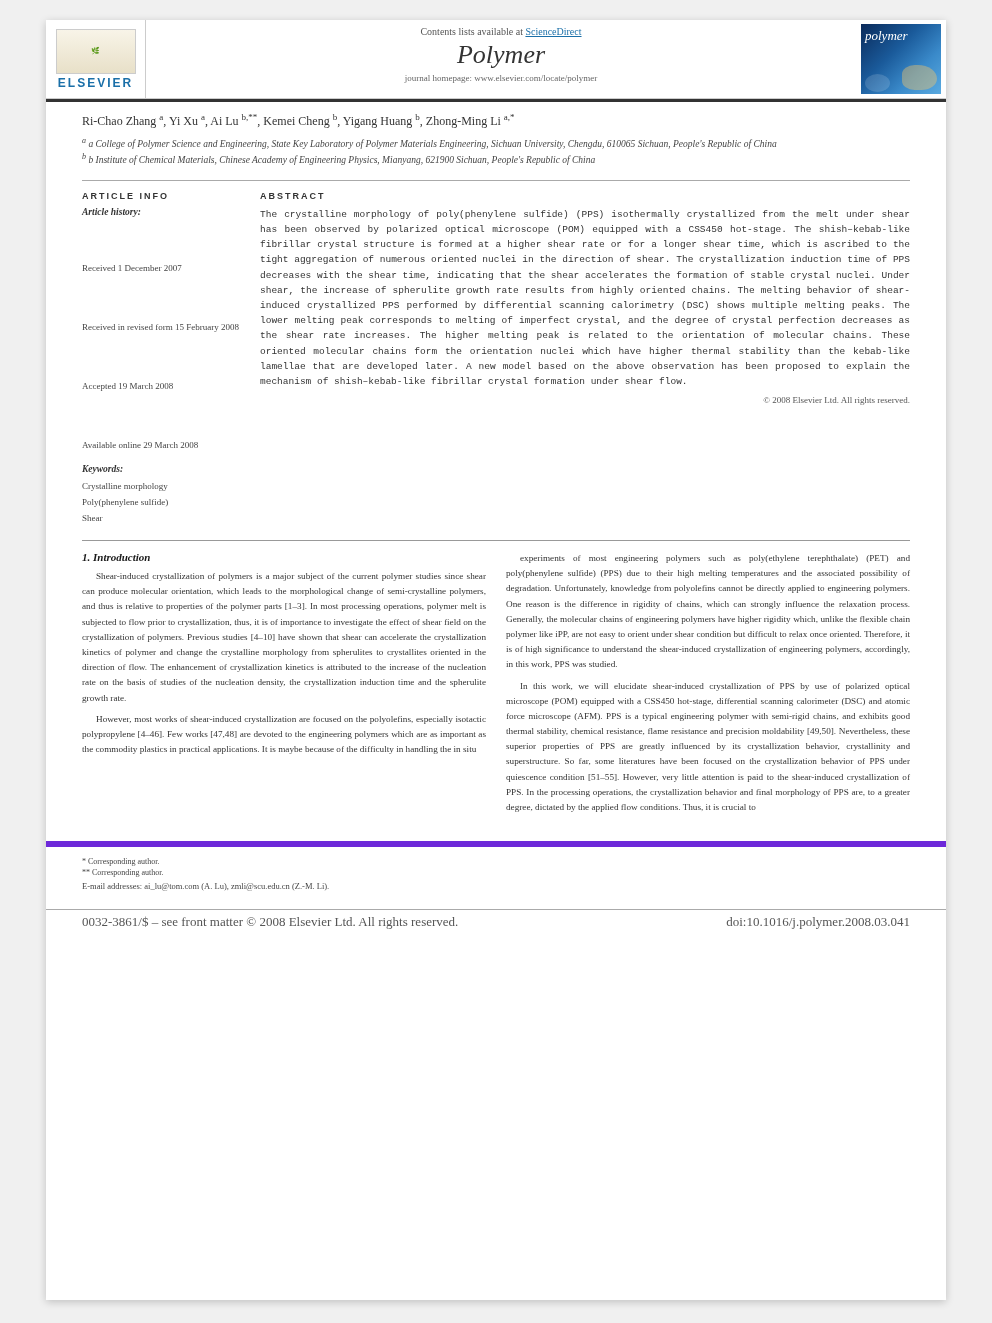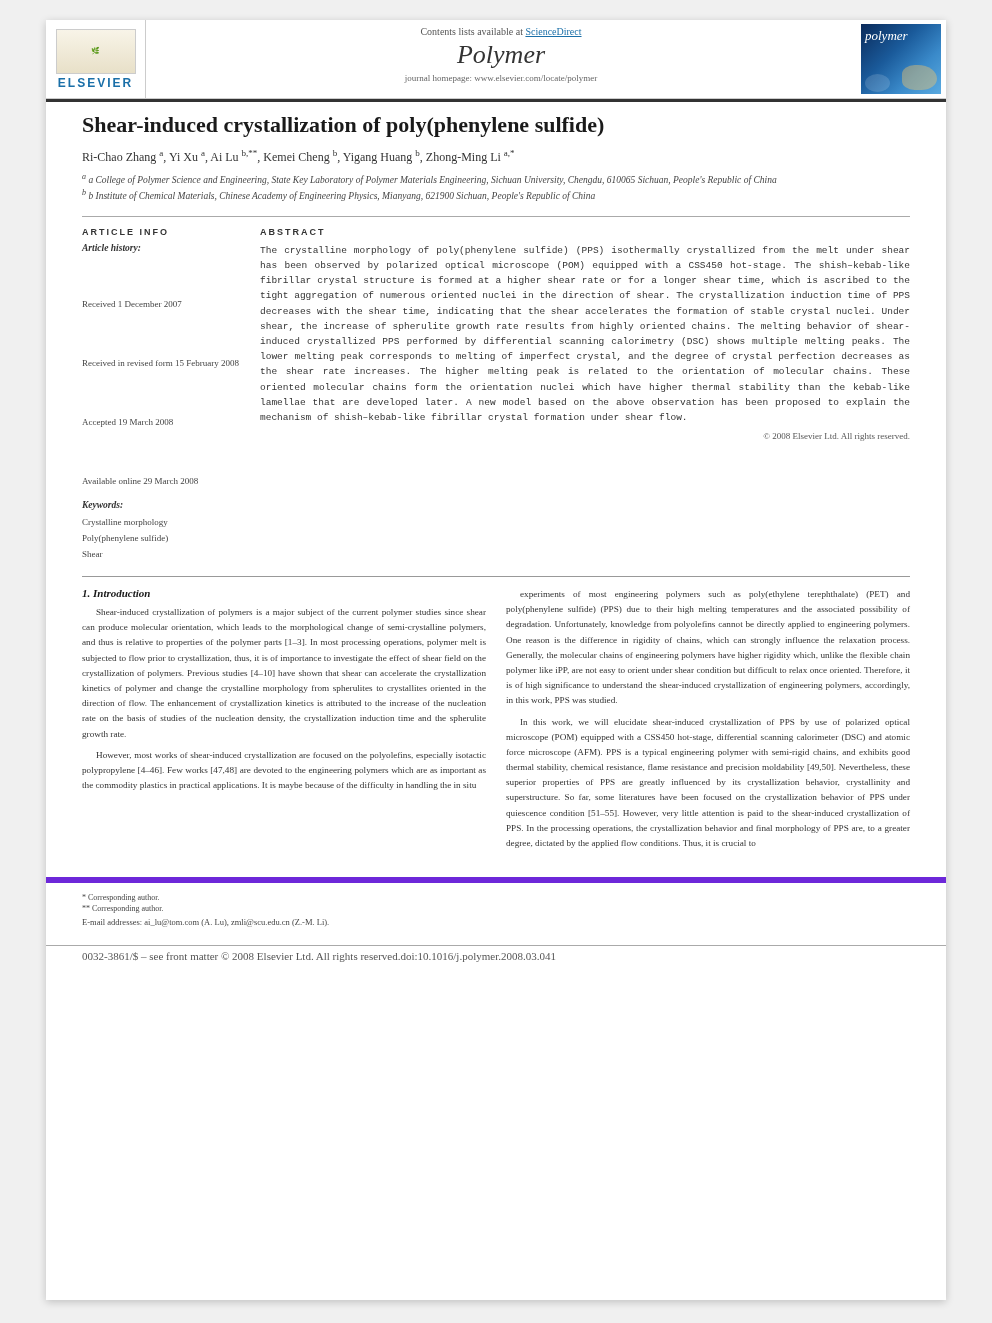--- a/index.html
+++ b/index.html
@@ -164,23 +164,24 @@
       color: #444;
       line-height: 1.7;
     }
     .footnote-markers {
       font-size: 8px;
       color: #444;
       margin-bottom: 2px;
     }
     .page-footer {
       display: flex;
+      justify-content: space-between;
       padding: 4px 36px;
       border-top: 1px solid #aaa;
-      font-size: 11px;
+      font-size: 13px;
       color: #555;
       margin-top: 10px;
     }
   </style>
 </head>
 <body>
 
 <div class="page">
 
   <div class="header-banner">
@@ -207,21 +208,20 @@
           <div style="position:absolute; bottom:4px; right:4px; width:35px; height:25px; background:rgba(255,200,100,0.4); border-radius:40% 60% 50% 40%;"></div>
           <div style="position:absolute; bottom:2px; left:4px; width:25px; height:18px; background:rgba(255,255,255,0.15); border-radius:50%;"></div>
         </div>
       </div>
     </div>
   </div>
 
 
   <div class="content">
 
-    <div class="article-title">Shear-induced crystallization of poly(phenylene sulfide)</div>
 
     <div class="authors">
       Ri-Chao Zhang <sup>a</sup>, Yi Xu <sup>a</sup>, Ai Lu <sup>b,**</sup>, Kemei Cheng <sup>b</sup>, Yigang Huang <sup>b</sup>, Zhong-Ming Li <sup>a,*</sup>
     </div>
 
     <div class="affiliations">
       <sup>a</sup> <span>a College of Polymer Science and Engineering, State Key Laboratory of Polymer Materials Engineering, Sichuan University, Chengdu, 610065 Sichuan, People's Republic of China</span><br>
       <sup>b</sup> <span>b Institute of Chemical Materials, Chinese Academy of Engineering Physics, Mianyang, 621900 Sichuan, People's Republic of China</span>
     </div>
 

